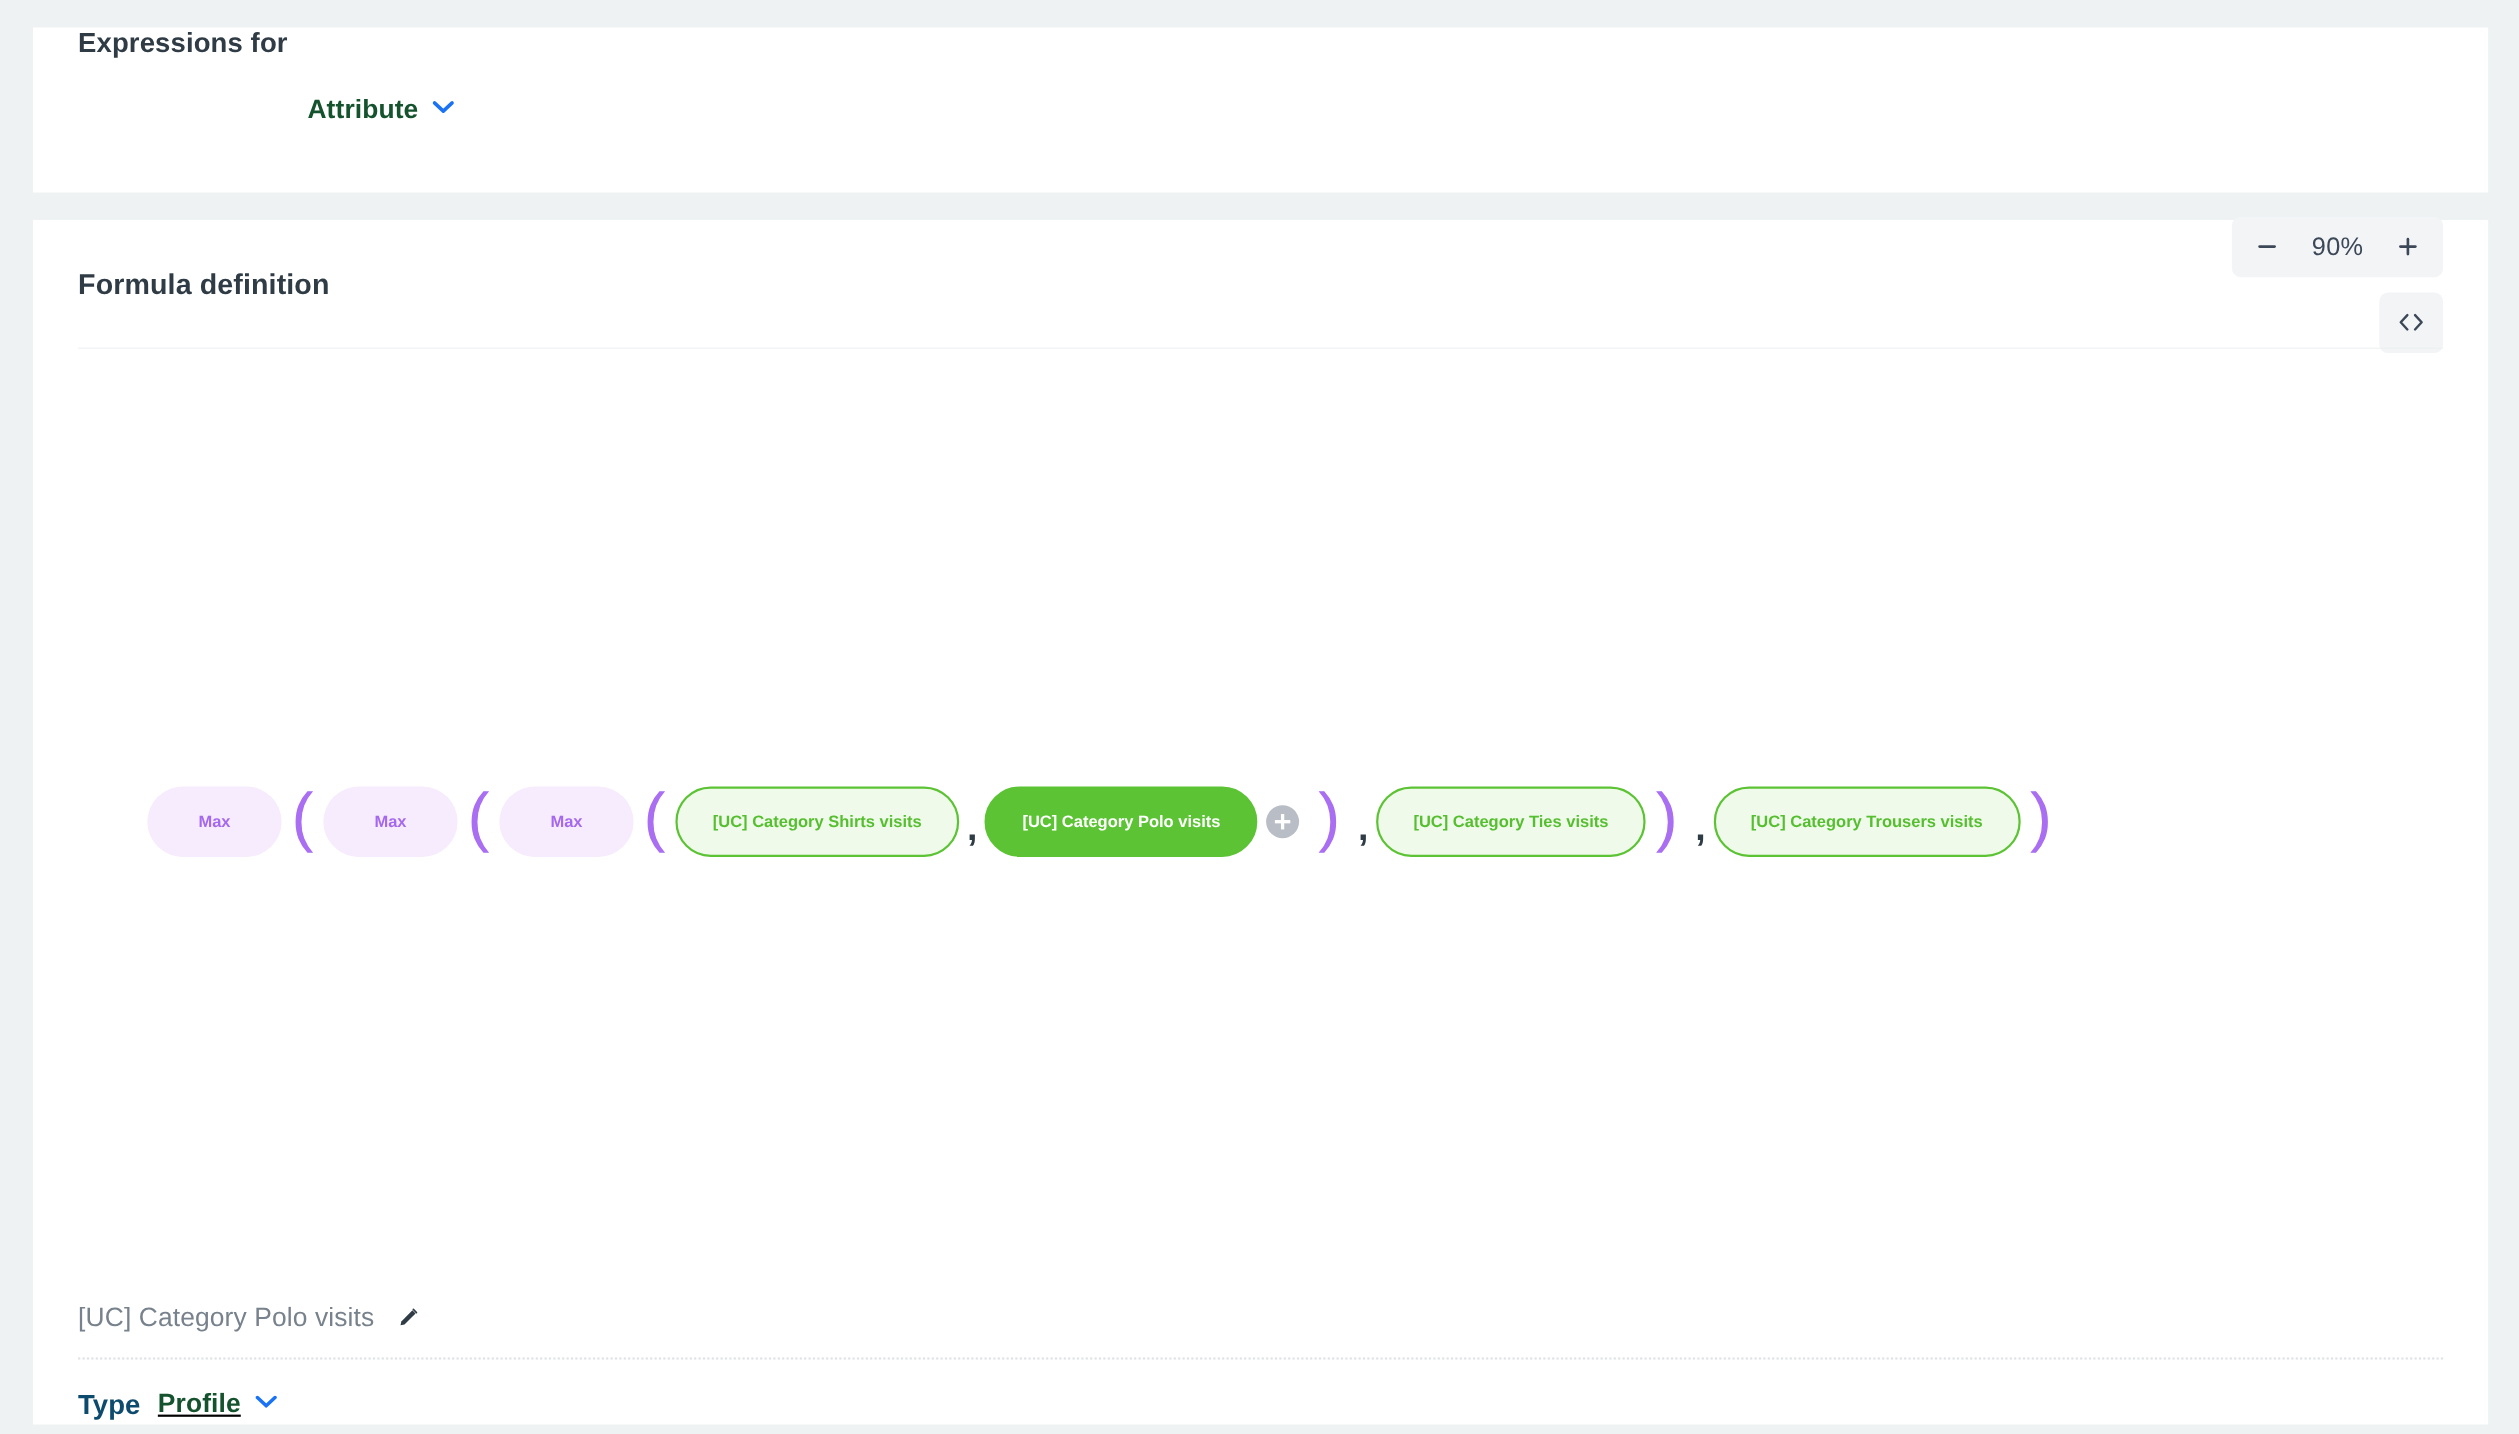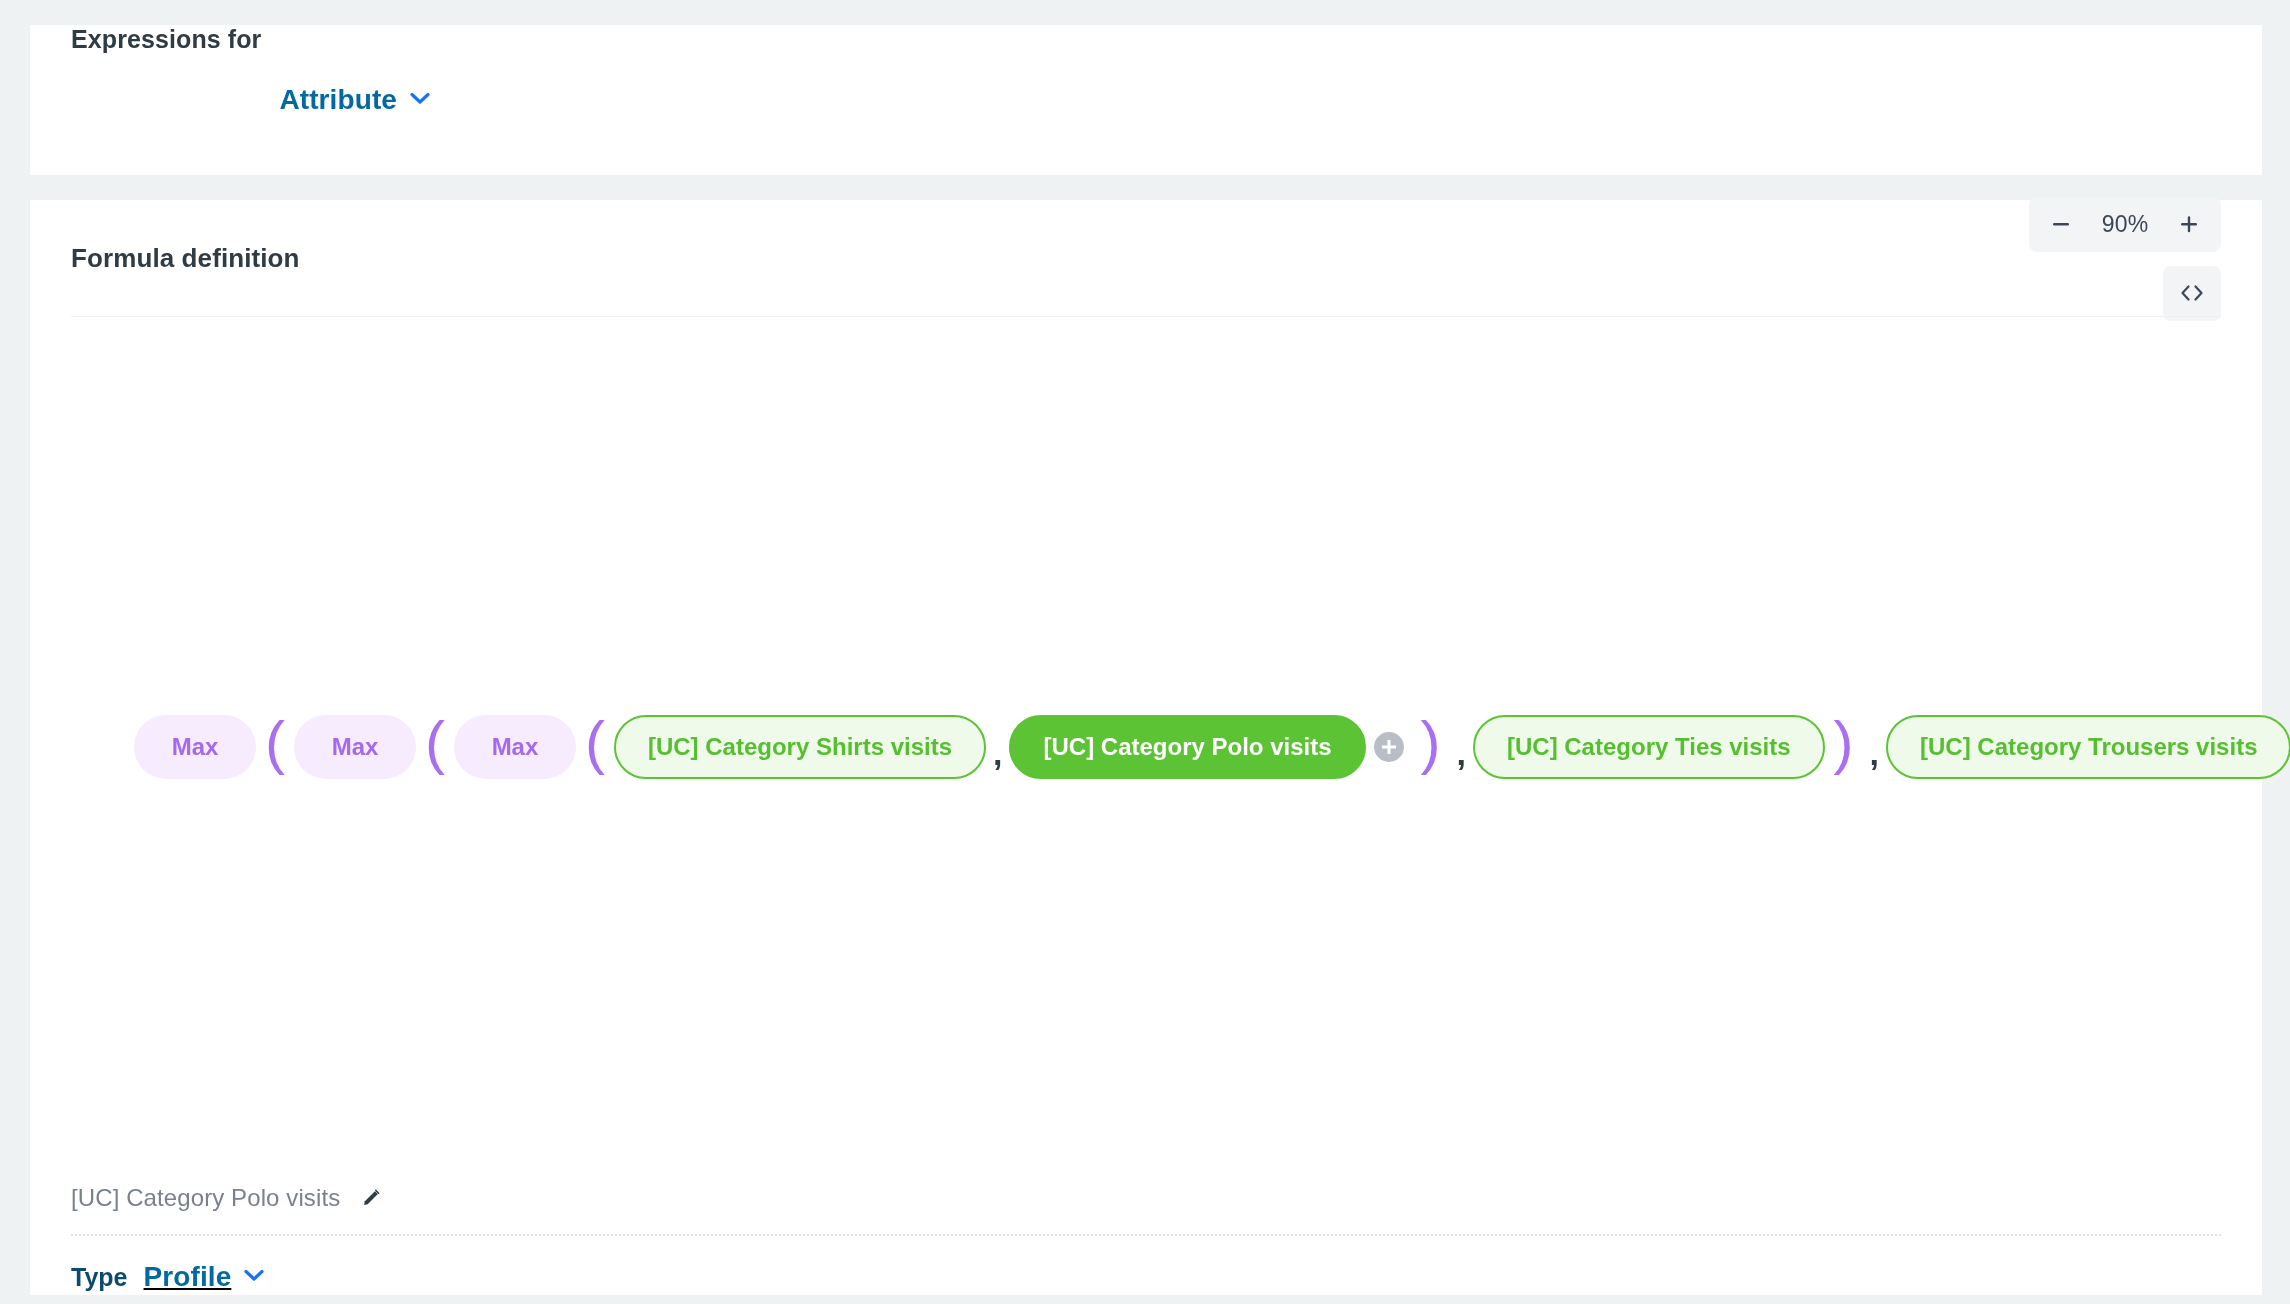--- a/index.html
+++ b/index.html
@@ -34,23 +34,23 @@
     letter-spacing: .1px;
   }
   .dropdown-link {
     display: inline-flex;
     align-items: center;
     gap: 13px;
     margin-left: 18px;
     cursor: pointer;
   }
   .dropdown-link .dd-text {
-    font-size: 28px;
-    font-weight: bold;
-    color: #0369a1;
+    font-size: 24px;
+    font-weight: bold;
+    color: #14532d;
     letter-spacing: .1px;
   }
   .chev { display: block; }
 
   
   .formula-head {
     position: relative;
     height: 117px;
     padding: 0 41px;
     display: flex;
@@ -115,21 +115,21 @@
     align-items: center;
     padding-left: 104px;
     gap: 0;
   }
   .pill {
     display: inline-flex;
     align-items: center;
     justify-content: center;
     height: 64px;
     border-radius: 34px;
-    font-size: 24px;
+    font-size: 15px;
     white-space: nowrap;
     cursor: pointer;
   }
   .pill-func {
     background: #f6ecfd;
     color: #a569ef;
     font-weight: bold;
     padding: 0 33px;
     min-width: 122px;
   }

